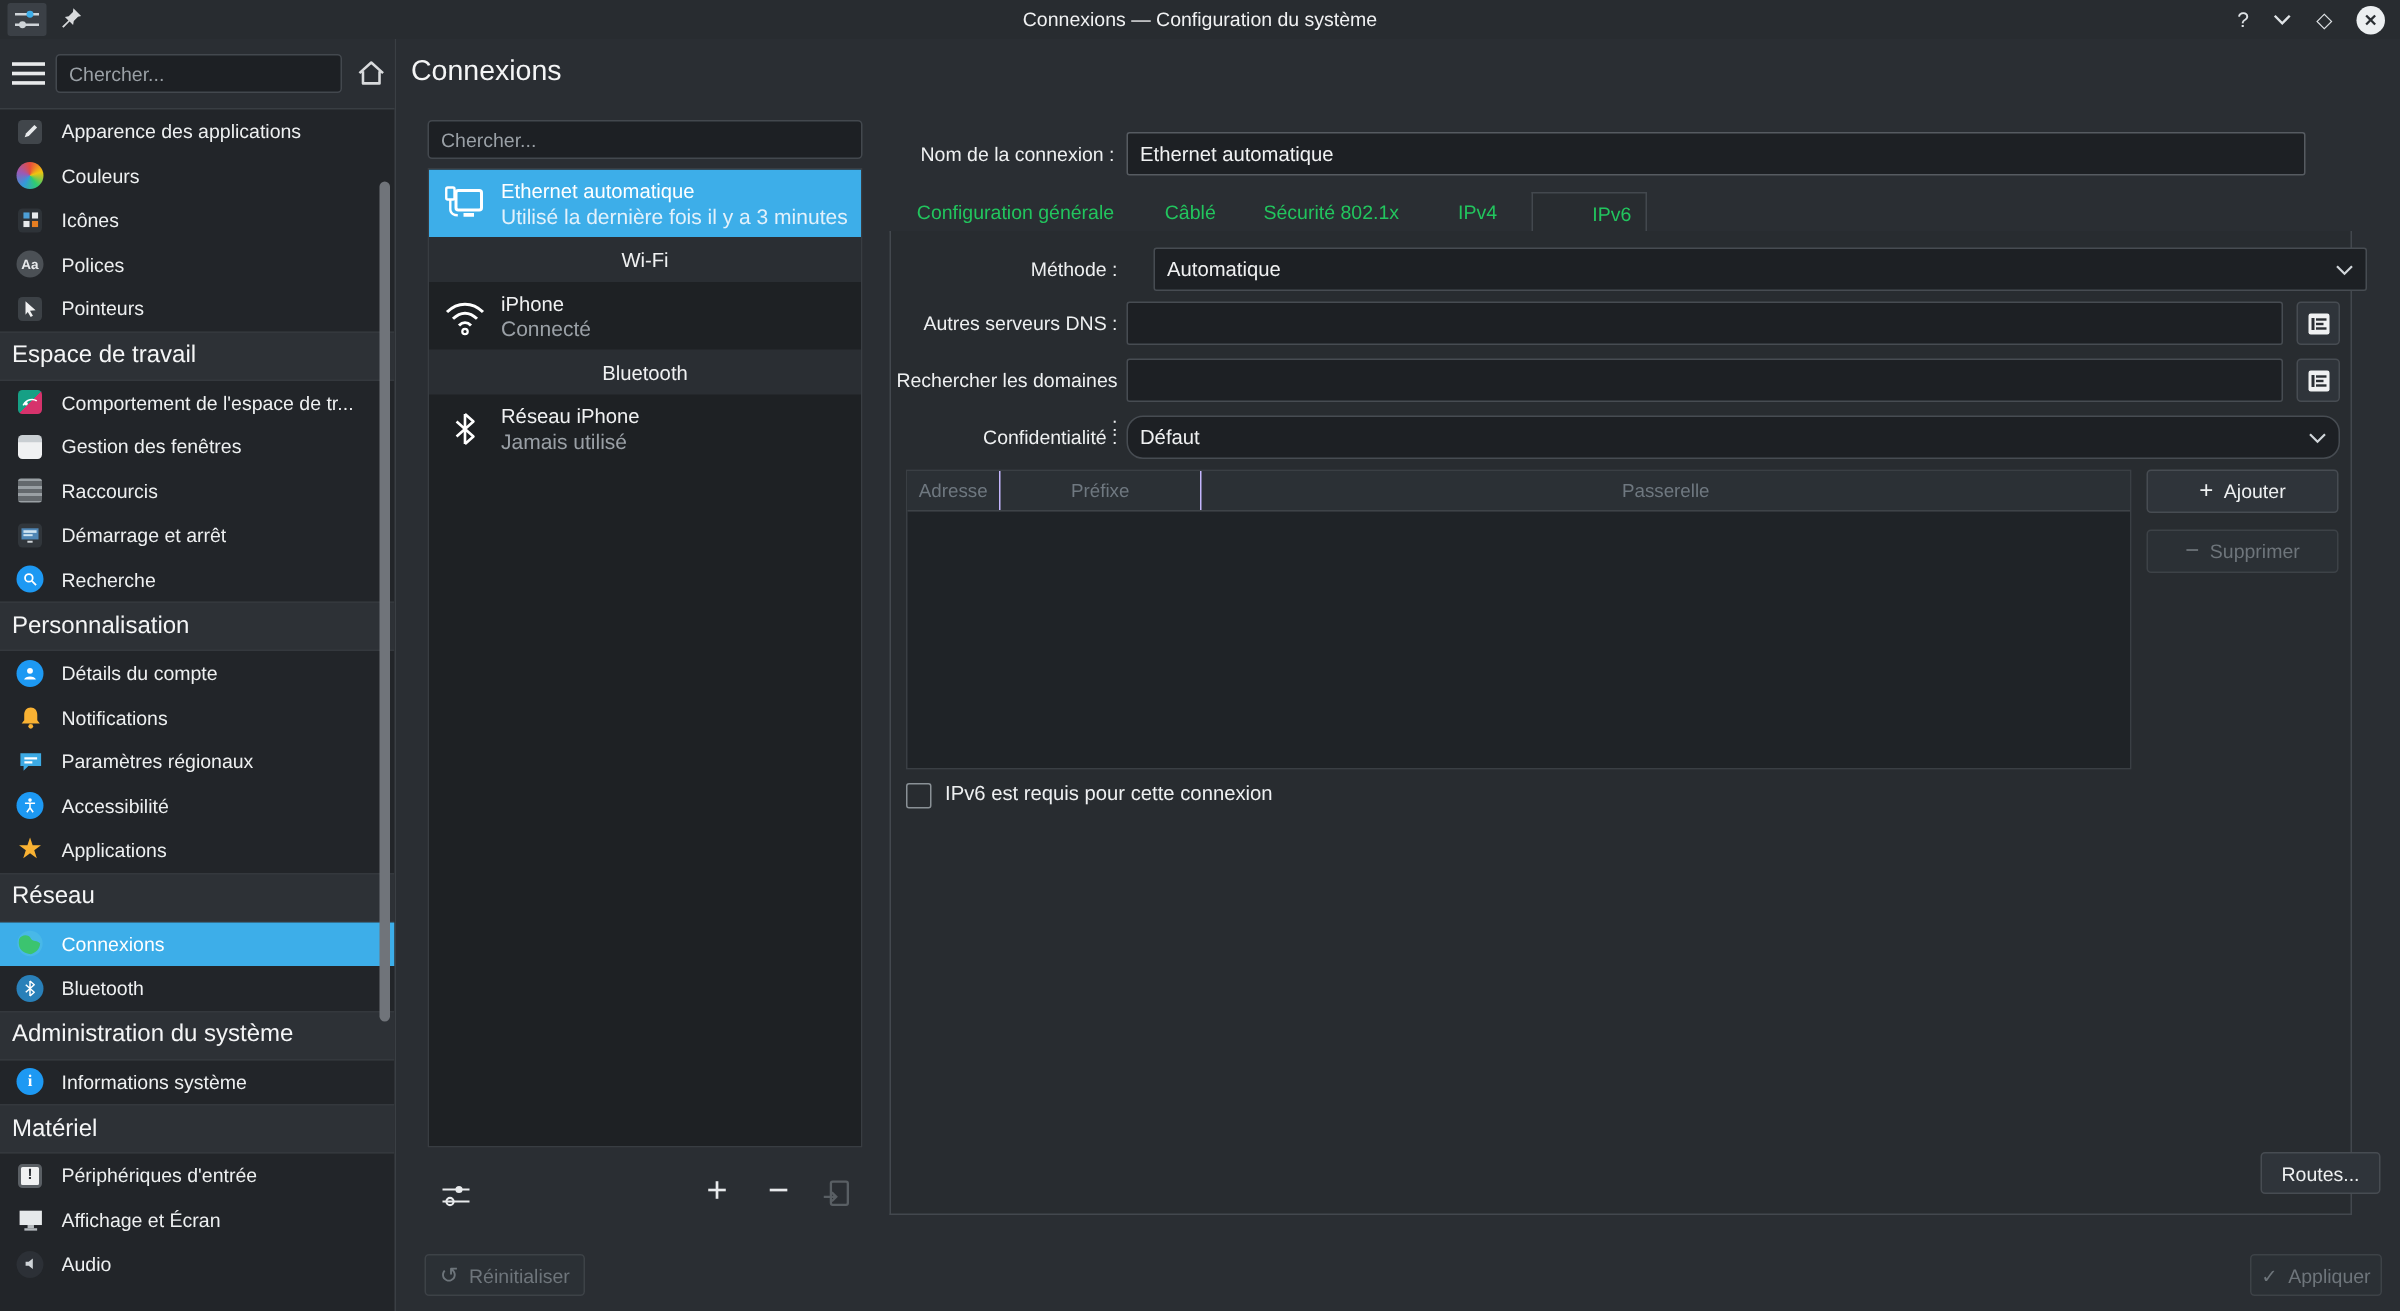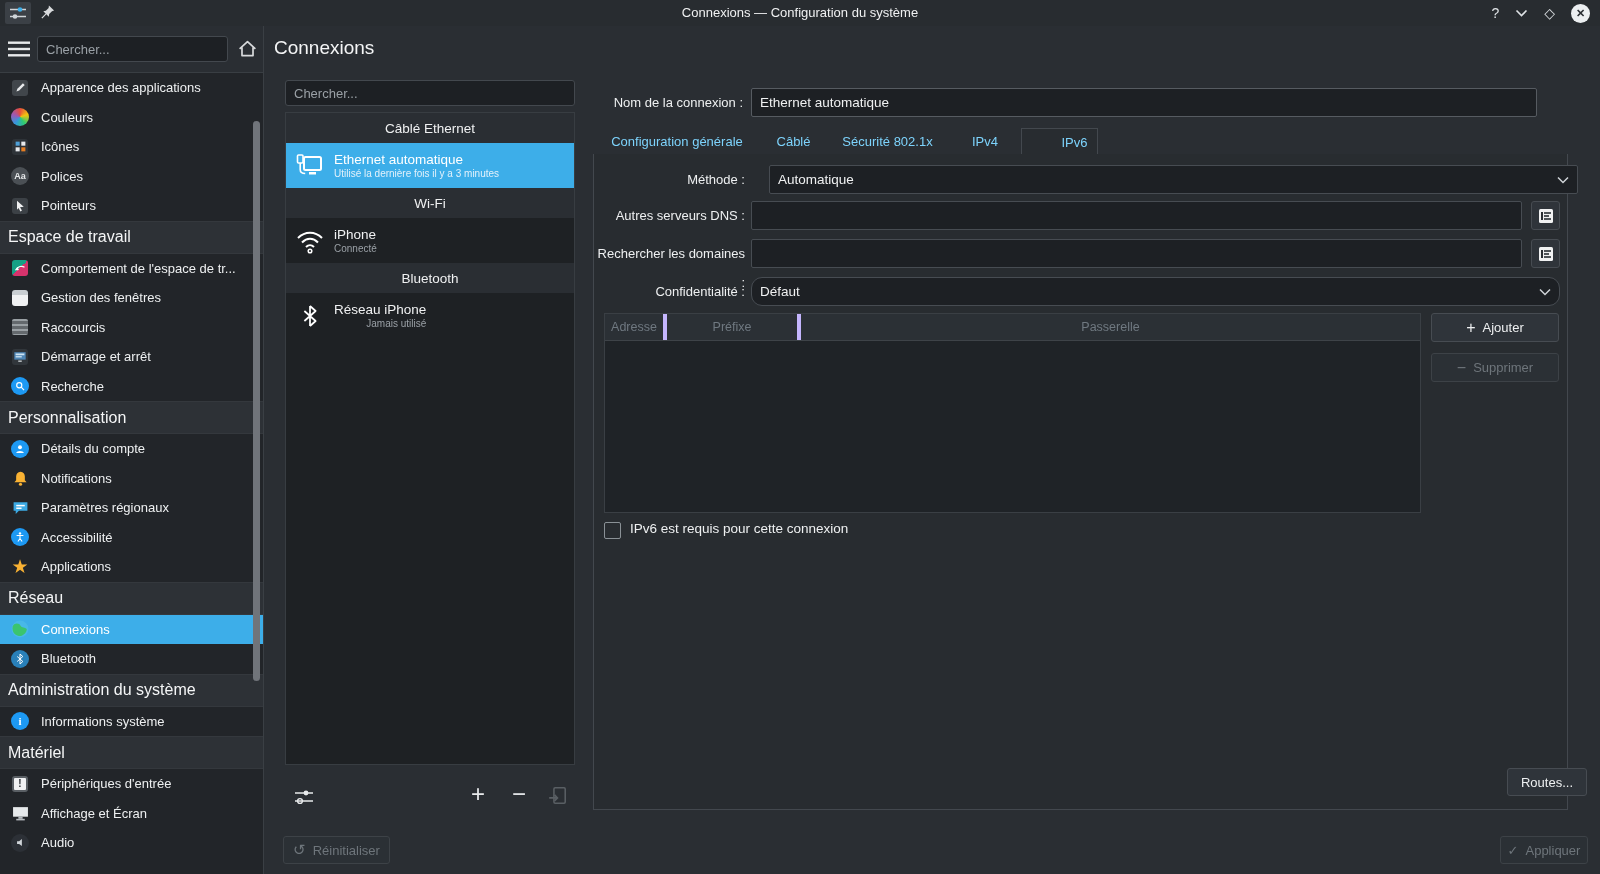--- a/index.html
+++ b/index.html
@@ -36,60 +36,60 @@
   .page-title { position:absolute; left:274px; top:26px; height:46px; line-height:44px; font-size:19px; color:#f4f5f6; }
 
   
   .conn-search { position:absolute; left:285px; top:80px; width:290px; height:26px; background:#1d2024; border:1px solid #43484e; border-radius:3px; color:#eef0f1; padding:0 8px; font-size:13px; font-family:inherit; }
   .conn-search::placeholder { color:#9aa0a6; }
   .conn-list { position:absolute; left:285px; top:112px; width:290px; height:653px; background:#1e2124; border:1px solid #383d42; overflow:hidden; }
   .cg-header { height:30px; display:flex; align-items:center; justify-content:center; background:#2a2e33; color:#f0f1f2; font-size:13.5px; }
   .cg-item { height:45px; display:flex; align-items:center; }
   .cg-item .c-icon { width:48px; display:flex; align-items:center; justify-content:center; flex:none; }
   .cg-item .c-name { font-size:13.5px; color:#f0f1f2; }
-  .cg-item .c-status { font-size:10px; color:#9aa0a6; margin-top:1px;text-align:right; }
+  .cg-item .c-status { font-size:14px; color:#9aa0a6; margin-top:1px; }
   .cg-item.selected { background:#3daee9; }
   .cg-item.selected .c-name { color:#ffffff; }
   .cg-item.selected .c-status { color:#e2f1fb; }
   .cl-config { position:absolute; left:294px; top:788px; }
   .cl-add { position:absolute; left:471px; top:780px; font-size:24px; font-weight:300; color:#e8eaec; }
   .cl-remove { position:absolute; left:512px; top:780px; font-size:24px; font-weight:300; color:#e8eaec; }
   .cl-export { position:absolute; left:548px; top:786px; opacity:.55; }
 
   
   .btn { display:flex; align-items:center; justify-content:center; gap:7px; background:#2f343a; border:1px solid #474c52; border-radius:3px; color:#eef0f1; font-size:13px; font-family:inherit; }
   .btn.disabled { color:#6e757b; background:#2b3035; border-color:#3d4247; }
   .reset-btn { position:absolute; left:283px; top:836px; width:107px; height:28px; }
   .apply-btn { position:absolute; left:1500px; top:836px; width:88px; height:28px; }
 
   
   .name-label { position:absolute; left:593px; top:88px; width:150px; height:29px; line-height:29px; text-align:right; color:#eef0f1; }
   .name-input { position:absolute; left:751px; top:88px; width:786px; height:29px; background:#1d2024; border:1px solid #565b61; border-radius:2px; color:#f0f1f2; padding:0 8px; font-size:13.5px; font-family:inherit; }
 
   .tabs { position:absolute; left:593px; top:128px; width:975px; height:27px; display:flex; }
-  .tab { height:27px; display:flex; align-items:center; justify-content:center; font-size:13px; color:#7dd3fc; border-bottom:1px solid #43484e;text-align:center; }
+  .tab { height:27px; display:flex; align-items:center; justify-content:center; font-size:13px; color:#22c55e; border-bottom:1px solid #43484e;text-align:center; }
   .tab:nth-child(1){ width:168px; } .tab:nth-child(2){ width:65px; } .tab:nth-child(3){ width:123px; } .tab:nth-child(4){ width:72px; } .tab:nth-child(5){ width:77px;padding-left:30px; }
   .tab.active { background:#282c30; border:1px solid #43484e; border-bottom:none; }
   .tab-fill { flex:1; border-bottom:1px solid #43484e; }
 
   .panel { position:absolute; left:593px; top:154px; width:975px; height:656px; background:#282c30; border:1px solid #43484e; border-top:none; }
 
   .f-label { position:absolute; left:593px; width:152px; height:29px; line-height:29px; text-align:right; color:#eef0f1; }
   .l1 { top:165px; } .l2 { top:201px; } .l3 { top:239px; } .l4 { top:277px; }
   .combo { position:absolute; left:751px; width:809px; height:29px; background:#1d2024; border:1px solid #474c52; border-radius:2px; display:flex; align-items:center; padding:0 8px; font-size:13.5px; color:#f0f1f2; }
   .c1 { top:165px;margin-left:18px; } .c2 { top:277px;border-radius:11px; }
   .combo .chev { margin-left:auto; display:flex; }
   .f-input { position:absolute; left:751px; width:771px; height:29px; background:#1d2024; border:1px solid #474c52; border-radius:2px; color:#f0f1f2; padding:0 8px; font-family:inherit; }
   .i1 { top:201px; } .i2 { top:239px; }
   .side-btn { position:absolute; left:1531px; width:29px; height:29px; background:#2f343a; border:1px solid #474c52; border-radius:3px; display:flex; align-items:center; justify-content:center; }
   .s1 { top:201px; } .s2 { top:239px; }
 
   .tbl { position:absolute; left:604px; top:313px; width:817px; height:200px; background:#1f2327; border:1px solid #3a3f44; }
   .tbl-head { display:flex; height:27px; background:#2b3035; border-bottom:1px solid #3e4348; }
-  .tbl-head .hcell { display:flex; align-items:center; justify-content:center; color:#6f7880; font-size:12.5px; border-right:4px solid #c4b5fd; }
+  .tbl-head .hcell { display:flex; align-items:center; justify-content:center; color:#6f7880; font-size:12.5px; border-right:1px solid #c4b5fd; }
   .tbl-head .hcell:last-child { border-right:none; }
   .hc0 { width:62px; } .hc1 { width:134px; } .hc2 { flex:1; }
   .add-addr-btn { position:absolute; left:1431px; top:313px; width:128px; height:29px; }
   .rem-addr-btn { position:absolute; left:1431px; top:353px; width:128px; height:29px; }
   .btn .bplus { font-size:16px; font-weight:300; }
 
   .cb { position:absolute; left:604px; top:522px; width:17px; height:17px; border:1px solid #8a9196; border-radius:2px; background:transparent; }
   .cb-label { position:absolute; left:630px; top:521px; font-size:13.5px; color:#eef0f1; }
 
   .routes-btn { position:absolute; left:1478px; top:768px; width:80px; height:28px;margin-left:29px; }
@@ -340,21 +340,20 @@
         <span class="sb-label">Audio</span>
       </div>
     </div>
   <div class="sb-scrollbar"></div>
 </div>
 
 <div class="page-title">Connexions</div>
 
 <input class="conn-search" placeholder="Chercher..." style="">
 <div class="conn-list">
-    <div class="cg-header">Câblé Ethernet</div>
     <div class="cg-item selected">
       <span class="c-icon">
         <svg width="32" height="28" viewBox="0 0 32 28">
           <rect x="10" y="5" width="17" height="13" rx="1.5" stroke="#fff" stroke-width="2" fill="none"></rect>
           <rect x="15" y="20" width="7" height="2.5" fill="#fff"></rect>
           <rect x="3.5" y="3" width="5.5" height="8" rx="1" stroke="#fff" stroke-width="1.6" fill="none"></rect>
           <path d="M6.2 11v6.5c0 3 2.8 4 5 4" stroke="#fff" stroke-width="1.6" fill="none"></path>
         </svg>
       </span>
       <div class="c-text">

